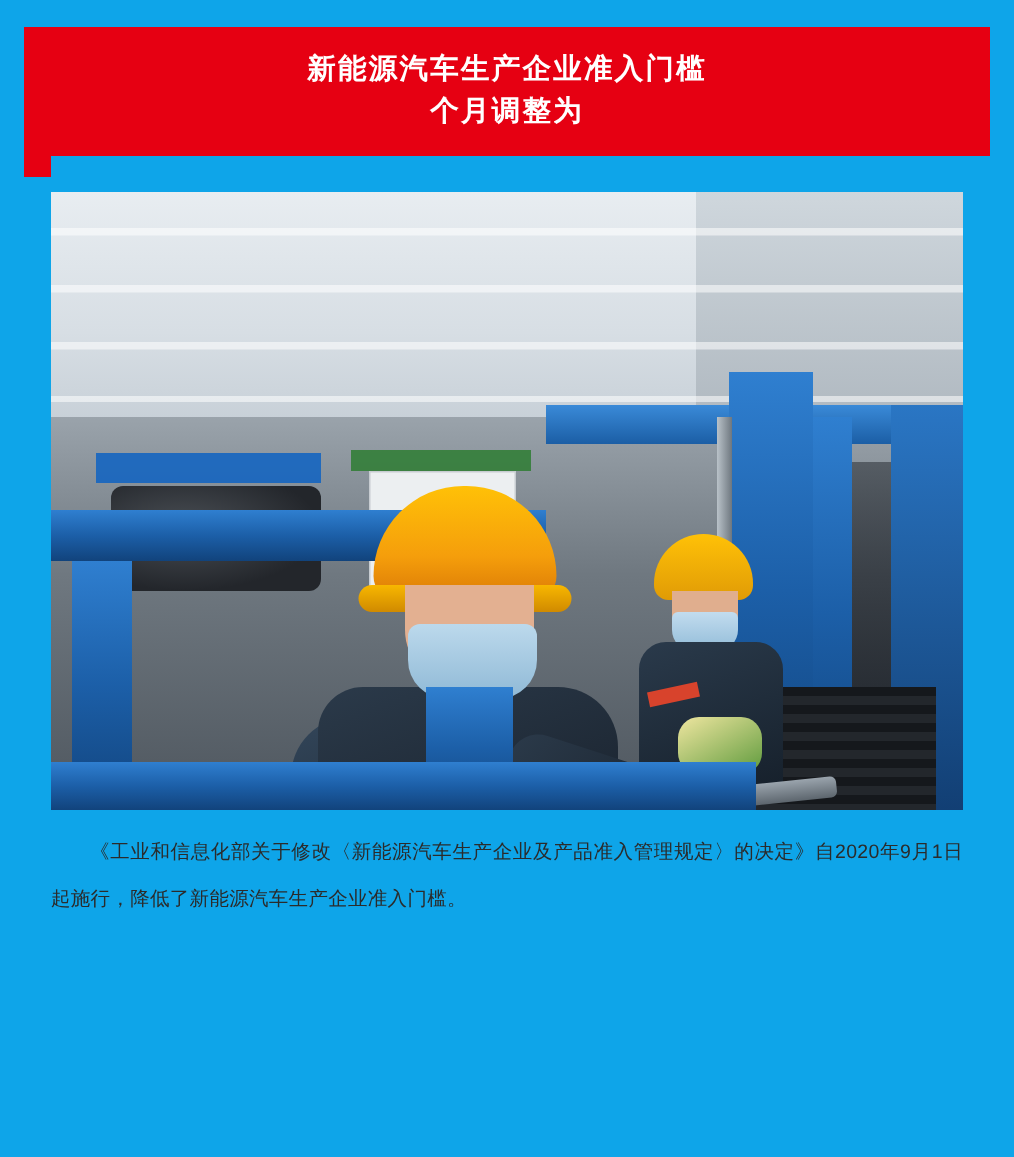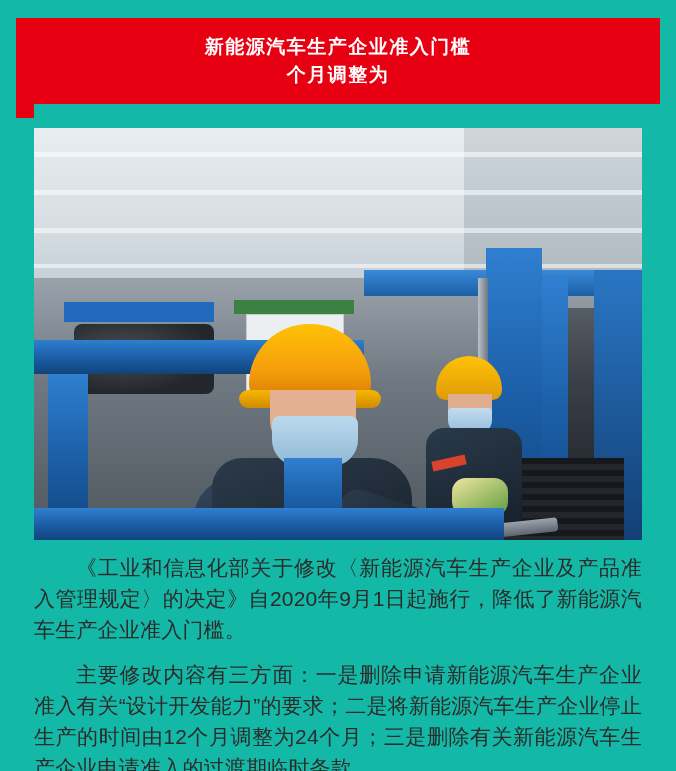--- a/index.html
+++ b/index.html
@@ -11,21 +11,21 @@
     height: 771px;
     background: #ffffff;
     font-family: "Liberation Sans", sans-serif;
     overflow: hidden;
   }
 
   .page {
     position: relative;
     width: 676px;
     height: 771px;
-    background: #14b8a6;
+    background: #0ea5e9;
   }
 
   
   .header-wrap {
     position: relative;
     width: 676px;
     height: 118px;
   }
   .header-banner {
     position: absolute;
@@ -268,21 +268,21 @@
 
   
   .body-text {
     position: absolute;
     left: 34px;
     top: 552px;
     width: 608px;
   }
   .para {
     color: #2b2b2b;
-    font-size: 21px;
+    font-size: 13px;
     line-height: 31px;
     text-align: justify;
     text-indent: 2em;
     margin: 0 0 14px 0;
     letter-spacing: 0.2px;
   }
 </style>
 </head>
 <body>
 
@@ -341,16 +341,15 @@
       <div class="worker-a-mask"></div>
       <div class="worker-a-arm"></div>
 
       <div class="steel steel-mid-post"></div>
       <div class="steel steel-lower-rail"></div>
     </div>
   </div>
 
   <div class="body-text">
     <p class="para">《工业和信息化部关于修改〈新能源汽车生产企业及产品准入管理规定〉的决定》自2020年9月1日起施行，降低了新能源汽车生产企业准入门槛。</p>
-    <p class="para">主要修改内容有三方面：一是删除申请新能源汽车生产企业准入有关“设计开发能力”的要求；二是将新能源汽车生产企业停止生产的时间由12个月调整为24个月；三是删除有关新能源汽车生产企业申请准入的过渡期临时条款。</p>
   </div>
 
 </div>
 
 </body></html>

